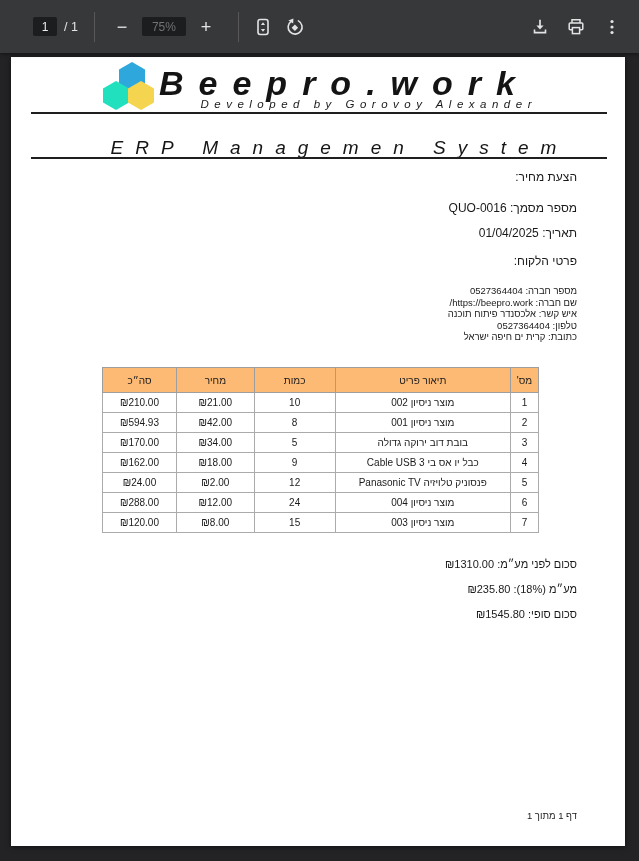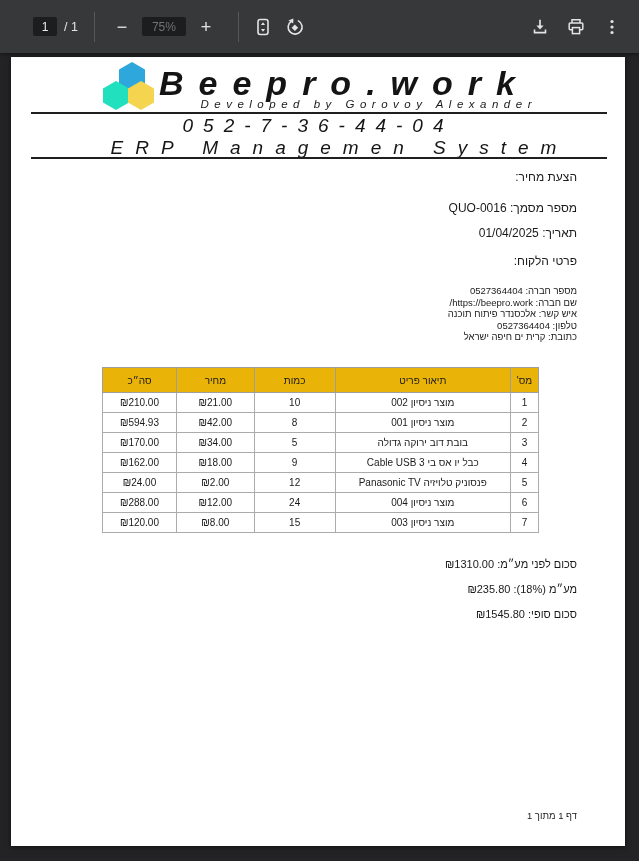--- a/index.html
+++ b/index.html
@@ -77,21 +77,21 @@
   .cust-details {
     position:absolute; right:48px; top:228px; direction:rtl; text-align:right;
     font-size:9.5px; line-height:11.6px; color:#1A1A1A;
   }
 
   .items-table {
     position:absolute; left:91px; top:310px; width:437px;
     border-collapse:collapse; direction:rtl; font-size:10px; color:#1A1A1A;
   }
   .items-table th {
-    background:#eab308; font-weight:normal; height:25px;
+    background:#fdba74; font-weight:normal; height:25px;
     border:1px solid #9E9E9E; text-align:center; padding:0 3px;
   }
   .items-table td {
     height:20px; border:1px solid #ABABAB; text-align:center; padding:0 3px;
   }
 
   .total-1 { top:501px; font-size:11px; }
   .total-2 { top:526px; font-size:11px; }
   .total-3 { top:551px; font-size:11px; }
 
@@ -170,21 +170,20 @@
     <div class="logo">
       <svg viewBox="0 0 57 49" width="57" height="49">
         <polygon points="30,0 43,7.5 43,21.5 30,29 17,21.5 17,7.5" fill="#2EA7DC"></polygon>
         <polygon points="14,19 27,26.5 27,40.5 14,48 1,40.5 1,26.5" fill="#20E0BE"></polygon>
         <polygon points="39,19 52,26.5 52,40.5 39,48 26,40.5 26,26.5" fill="#F5D44F"></polygon>
       </svg>
     </div>
     <div class="brand-title">Beepro.work</div>
     <div class="brand-tagline">Developed by Gorovoy Alexander</div>
     <div class="rule rule-1"></div>
-    <div class="center-line phone-line">052-7-36-44-04</div>
     <div class="center-line system-line">ERP Managemen System</div>
     <div class="rule rule-2"></div>
 
     <div class="rtl-line q-heading">הצעת מחיר:</div>
     <div class="rtl-line q-doc">
       <span>מספר מסמך:</span>
       <span>QUO-0016</span>
     </div>
     <div class="rtl-line q-date">
       <span>תאריך:</span>

